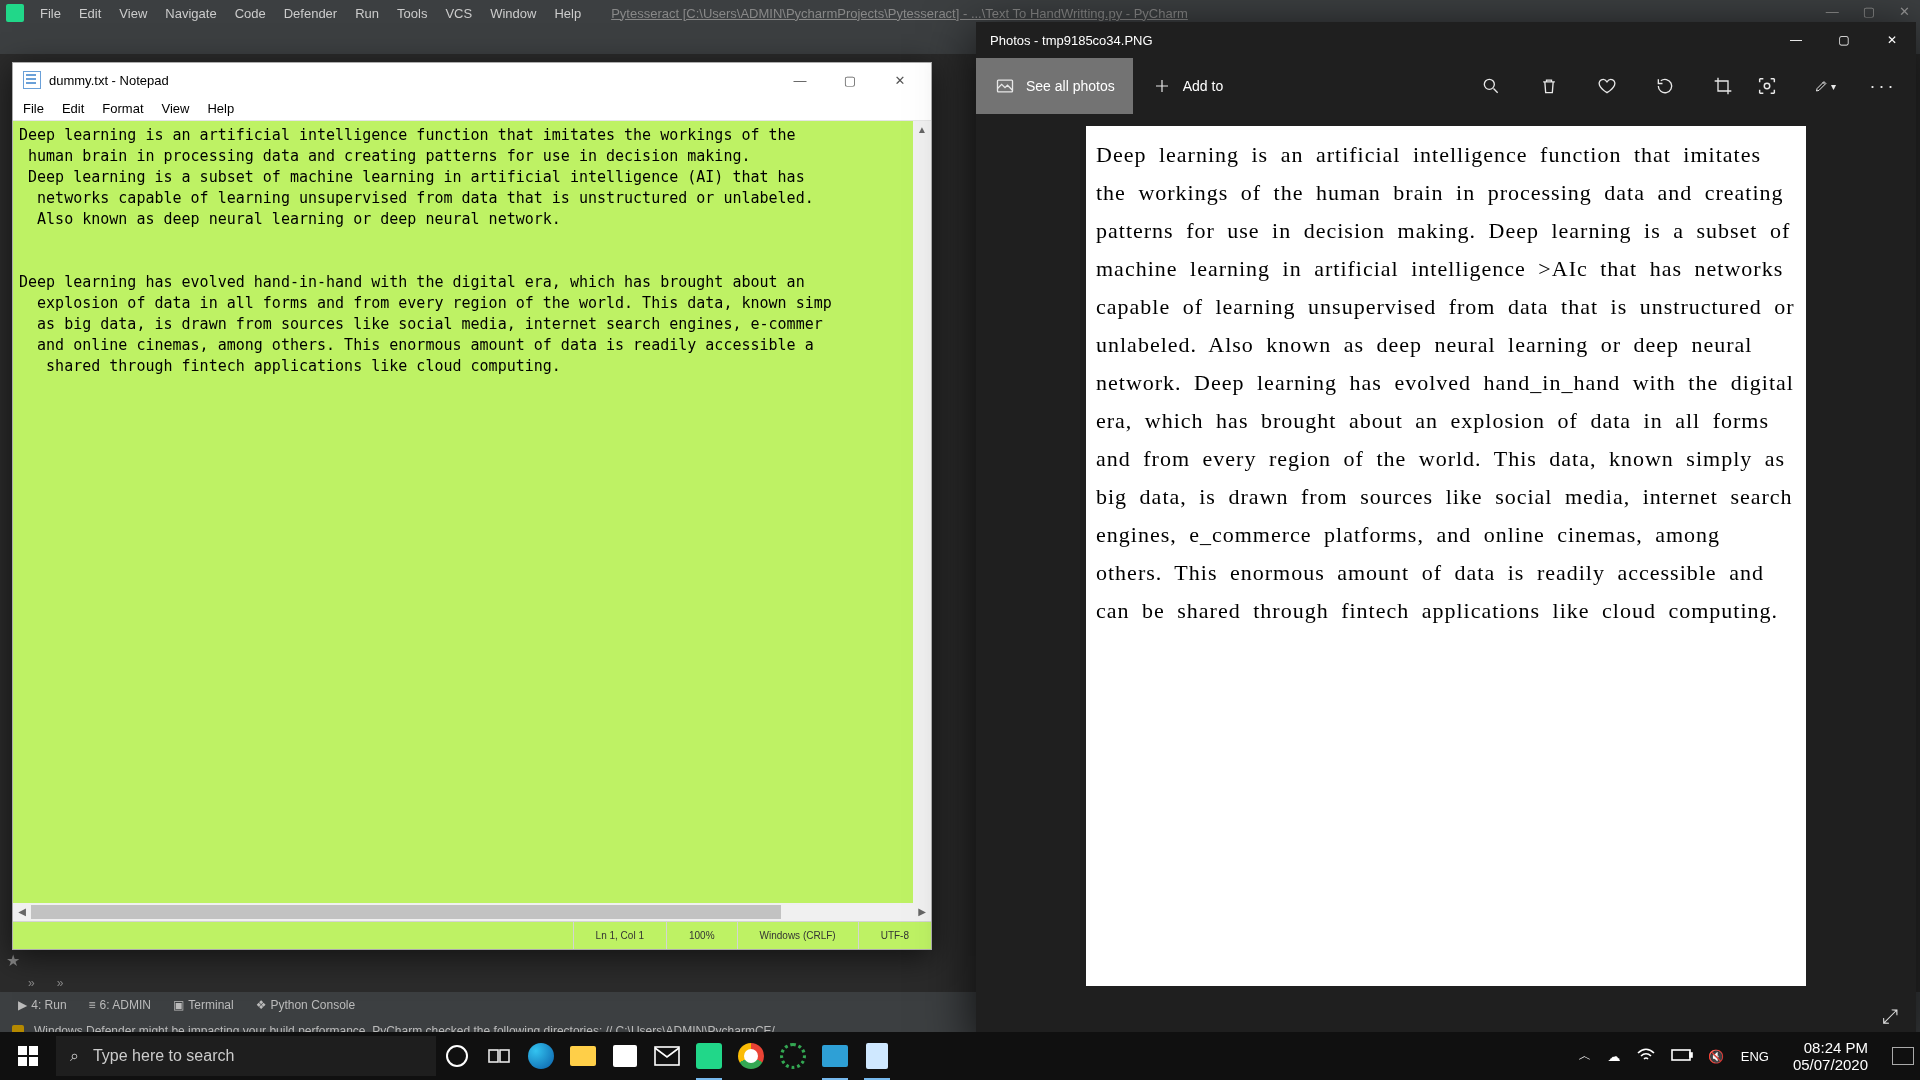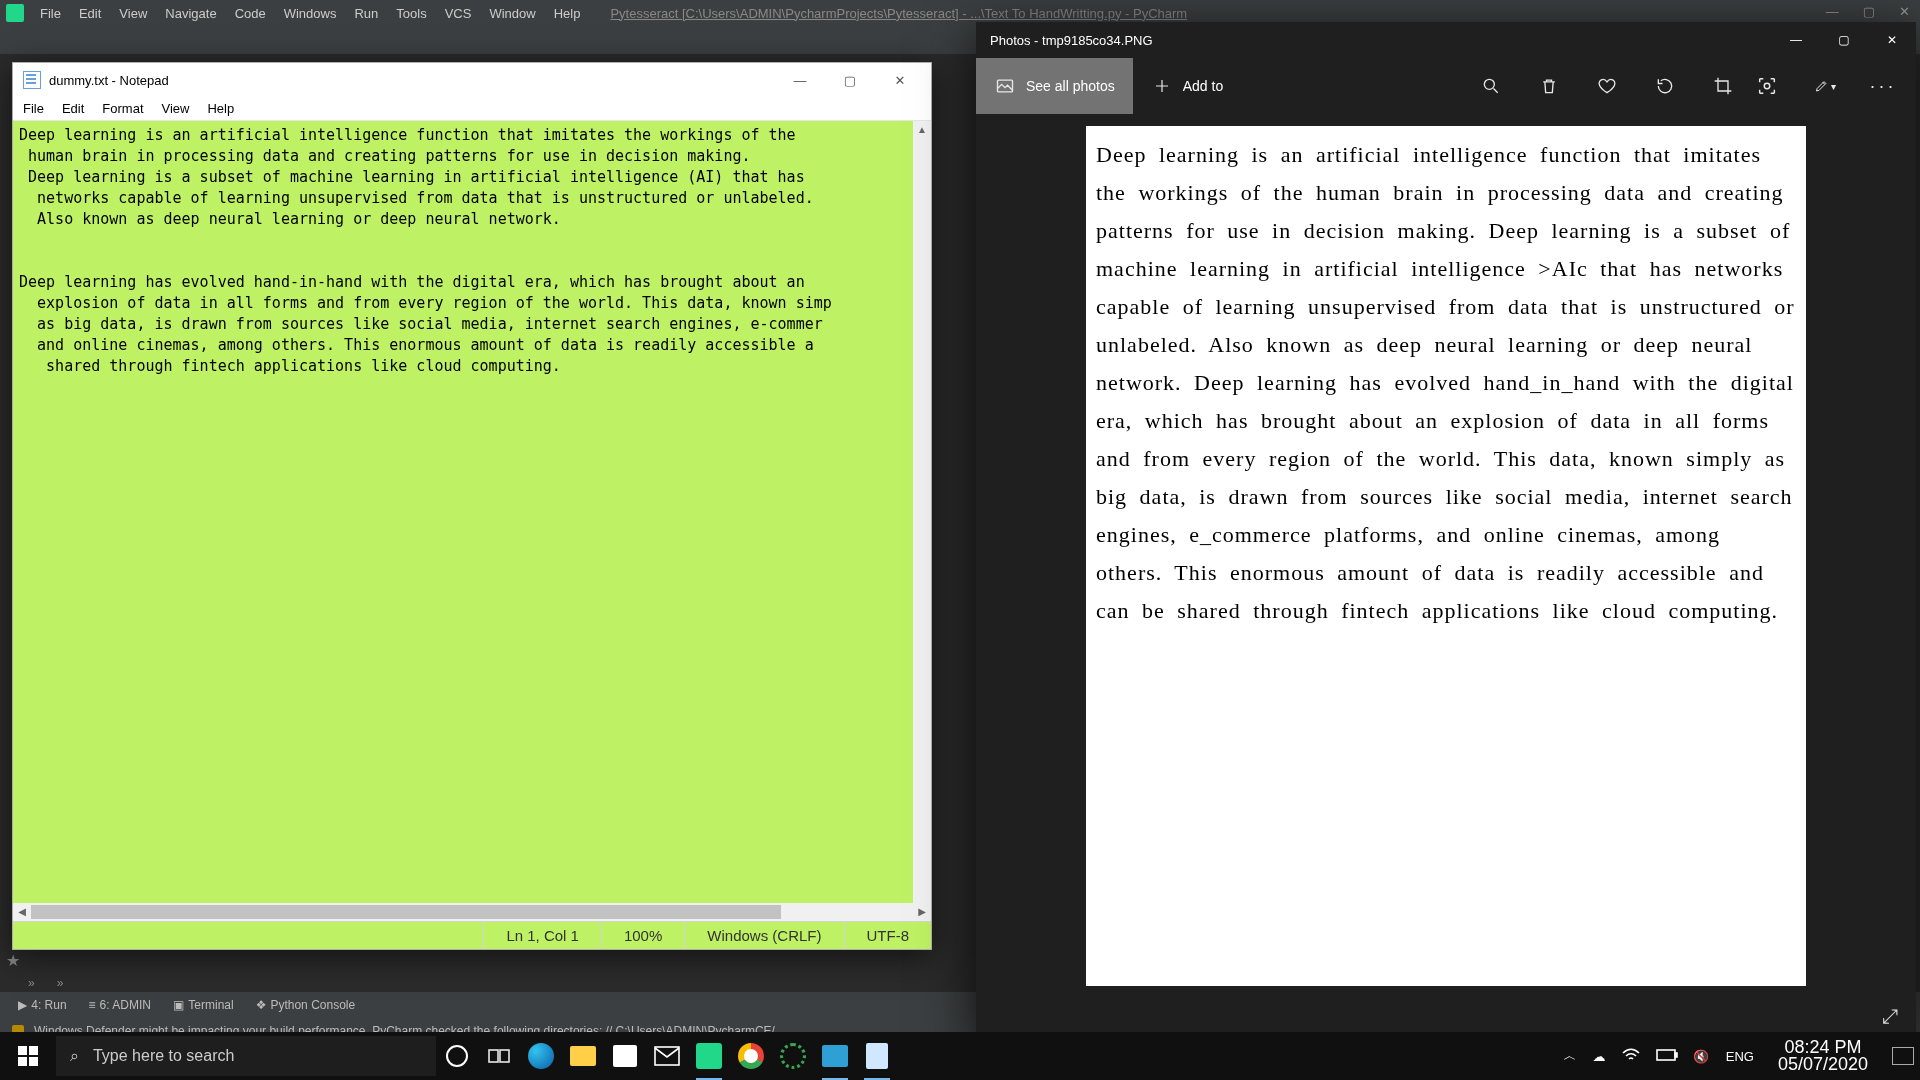--- a/index.html
+++ b/index.html
@@ -38,21 +38,21 @@
 .np-menu { height:24px; background:#fff; border-bottom:1px solid #e5e5e5; display:flex; align-items:center; padding:0 2px; gap:2px; font-size:13px; color:#000; }
 .np-menu span { padding:2px 8px; }
 .np-text { flex:1; overflow:hidden; position:relative; }
 .np-text pre { font-family:Consolas,monospace; font-size:15px; line-height:21px; padding:4px 6px; white-space:pre; color:#000; }
 .np-vscroll { position:absolute; right:0; top:0; bottom:0; width:18px; background:#f0f0f0; }
 .np-vscroll .arr { height:18px; text-align:center; color:#666; font-size:10px; line-height:18px; }
 .np-hscroll { height:18px; background:#f0f0f0; position:relative; }
 .np-hscroll .thumb { position:absolute; left:18px; top:2px; height:14px; width:750px; background:#c2c2c2; }
 .np-hscroll .arr-l, .np-hscroll .arr-r { position:absolute; top:0; width:18px; height:18px; text-align:center; color:#666; font-size:10px; line-height:18px; }
 .np-hscroll .arr-l{left:0;} .np-hscroll .arr-r{right:0;}
-.np-status { height:28px; border-top:1px solid #d4d4d4; display:flex; align-items:center; font-size:15px; color:#333;text-align:right; }
+.np-status { height:28px; border-top:1px solid #d4d4d4; display:flex; align-items:center; font-size:10px; color:#333;text-align:right; }
 .np-status div { padding:0 22px; border-left:1px solid #d4d4d4; height:100%; display:flex; align-items:center; }
 .np-status div:first-child { flex:1; border-left:none; }
 
 
 .photos { position:absolute; right:4px; top:22px; width:940px; height:1020px; background:#1f1f1f; color:#fff; box-shadow:0 12px 50px rgba(0,0,0,.8); display:flex; flex-direction:column; }
 .ph-title { height:36px; display:flex; align-items:center; padding:0 14px; font-size:13px; color:#fff; position:relative; }
 .ph-winctl { position:absolute; right:0; top:0; height:36px; display:flex; }
 .ph-winctl div { width:48px; display:flex; align-items:center; justify-content:center; color:#fff; font-size:12px; }
 .ph-toolbar { height:56px; display:flex; align-items:center; padding:0 0 0 0; position:relative; }
 .ph-btn { height:56px; display:flex; align-items:center; gap:10px; padding:0 18px; color:#fff; font-size:14px; }
@@ -67,38 +67,38 @@
 
 .taskbar { position:absolute; left:0; right:0; bottom:0; height:48px; background:#101010; display:flex; align-items:center; color:#fff; }
 .taskbar .start { width:56px; height:48px; display:flex; align-items:center; justify-content:center; }
 .win-logo { width:20px;height:20px;display:grid;grid-template-columns:1fr 1fr;grid-template-rows:1fr 1fr;gap:2px; }
 .win-logo span{background:#fff;}
 .taskbar .search { width:380px; height:40px; background:#1e1e1e; display:flex; align-items:center; gap:14px; padding:0 14px; color:#ccc; font-size:16px; }
 .taskbar .tb-icon { width:42px; height:48px; display:flex; align-items:center; justify-content:center; position:relative; }
 .tb-dot { width:26px;height:26px;border-radius:50%; }
 .tb-active::after { content:""; position:absolute; bottom:0; left:8px; right:8px; height:2px; background:#76b9ed; }
 .taskbar .tray { margin-left:auto; display:flex; align-items:center; gap:16px; padding:0 6px; font-size:13px; color:#fff; }
-.tray .clock { text-align:center; line-height:17px; font-size:18px; margin:0 8px;}
+.tray .clock { text-align:right; line-height:17px; font-size:15px; margin:0 8px;}
 .tray .notif { width:22px;height:18px;border:1px solid #aaa; }
 
 
 svg { stroke:#e8e8e8; stroke-width:1.6; fill:none; }
 </style>
 </head>
 <body>
 
 <div class="pycharm">
   <div class="pc-menu">
     <div class="pc-logo"></div>
     <span class="mi"><span>File</span></span>
     <span class="mi"><span>Edit</span></span>
     <span class="mi"><span>View</span></span>
     <span class="mi"><span>Navigate</span></span>
     <span class="mi"><span>Code</span></span>
-    <span class="mi"><span>Windows</span></span>
+    <span class="mi"><span>Defender</span></span>
     <span class="mi"><span>Run</span></span>
     <span class="mi"><span>Tools</span></span>
     <span class="mi"><span>VCS</span></span>
     <span class="mi"><span>Window</span></span>
     <span class="mi"><span>Help</span></span>
     <span class="pc-title">Pytesseract [C:\Users\ADMIN\PycharmProjects\Pytesseract] - ...\Text To HandWritting.py - PyCharm</span>
     <div class="pc-winctl">
       <span>—</span>
       <span>▢</span>
       <span>✕</span>

